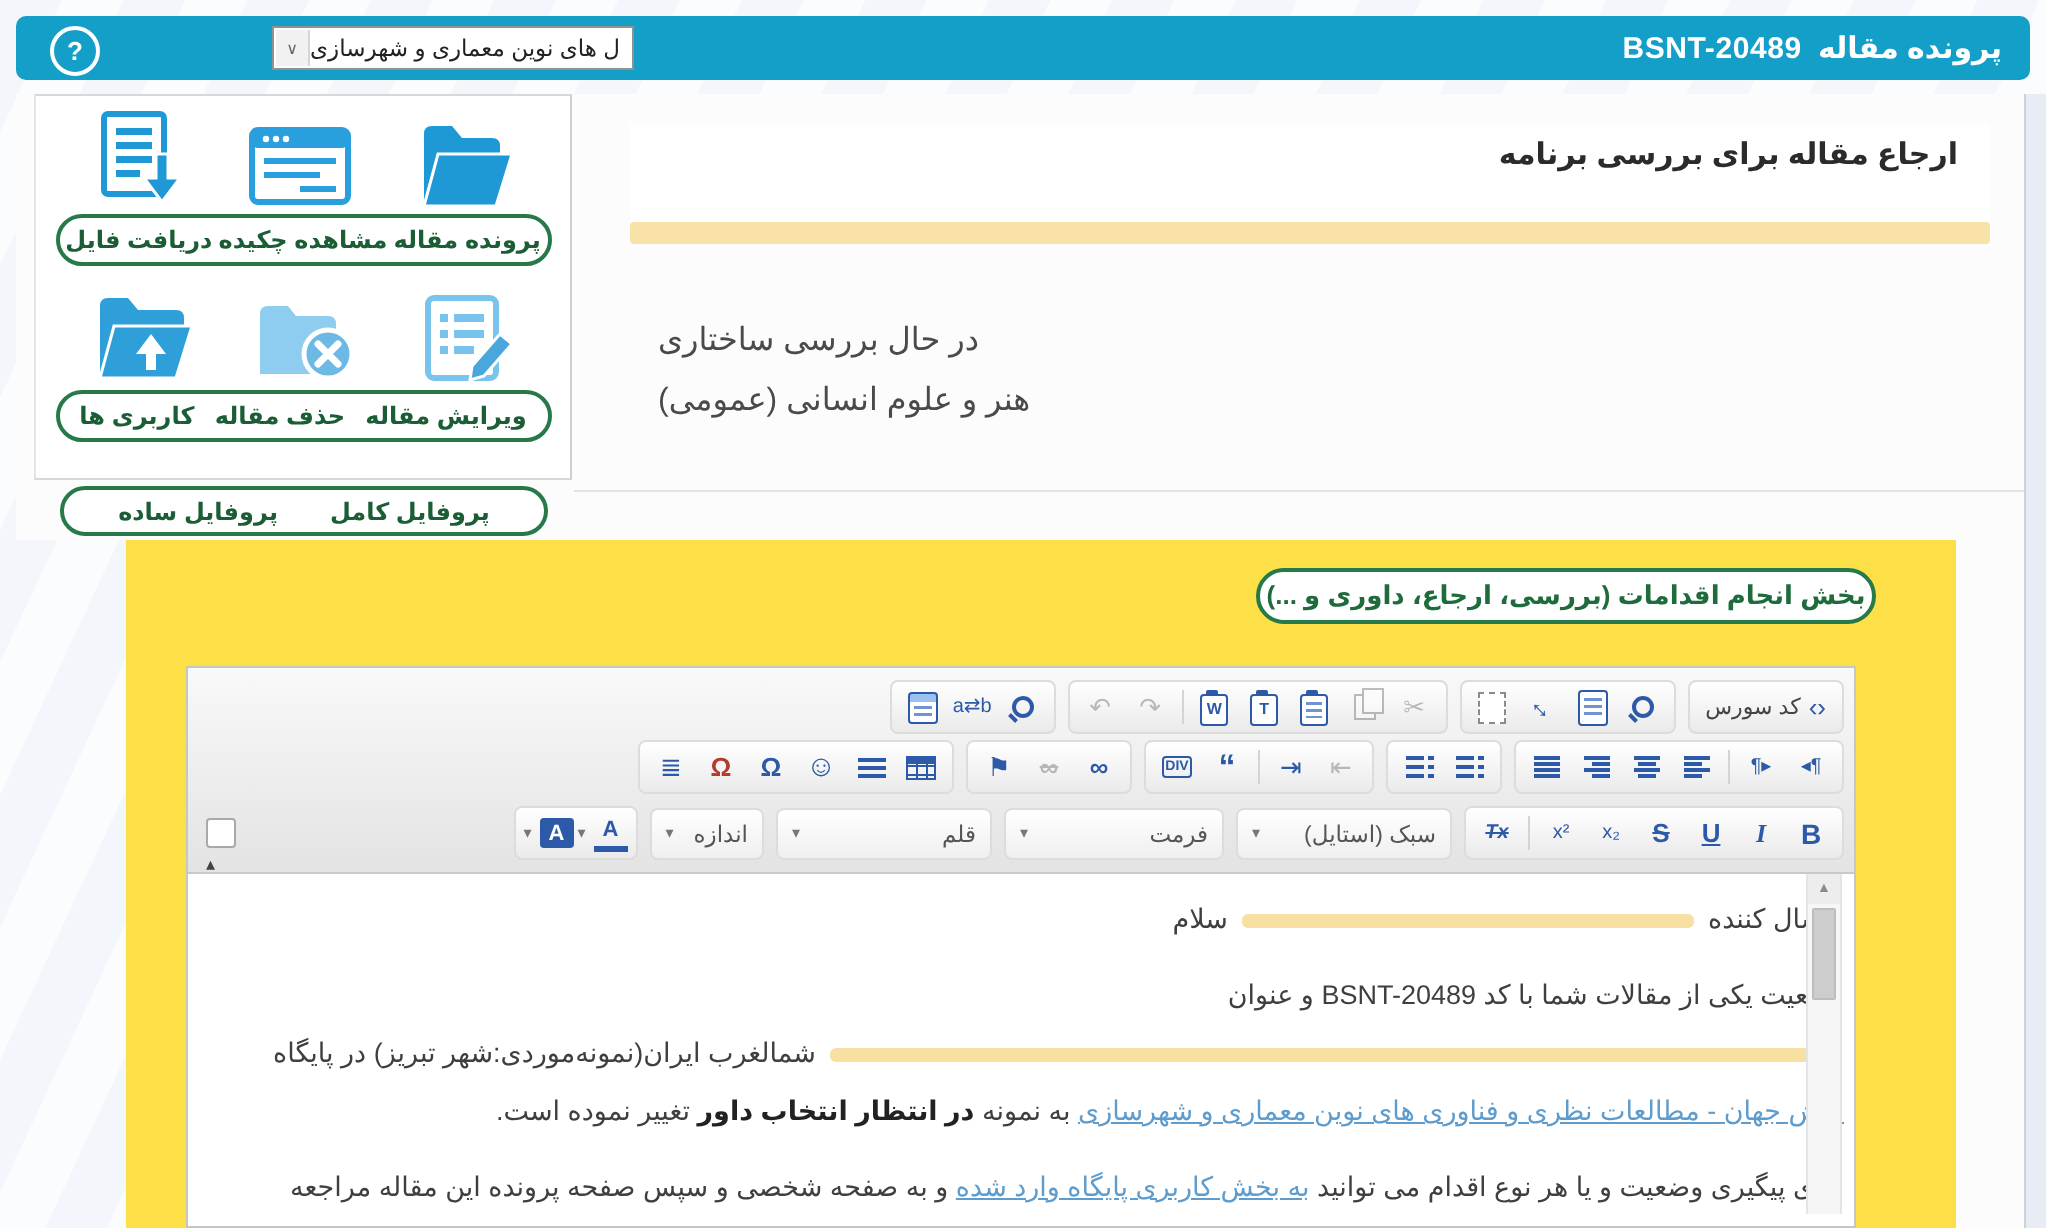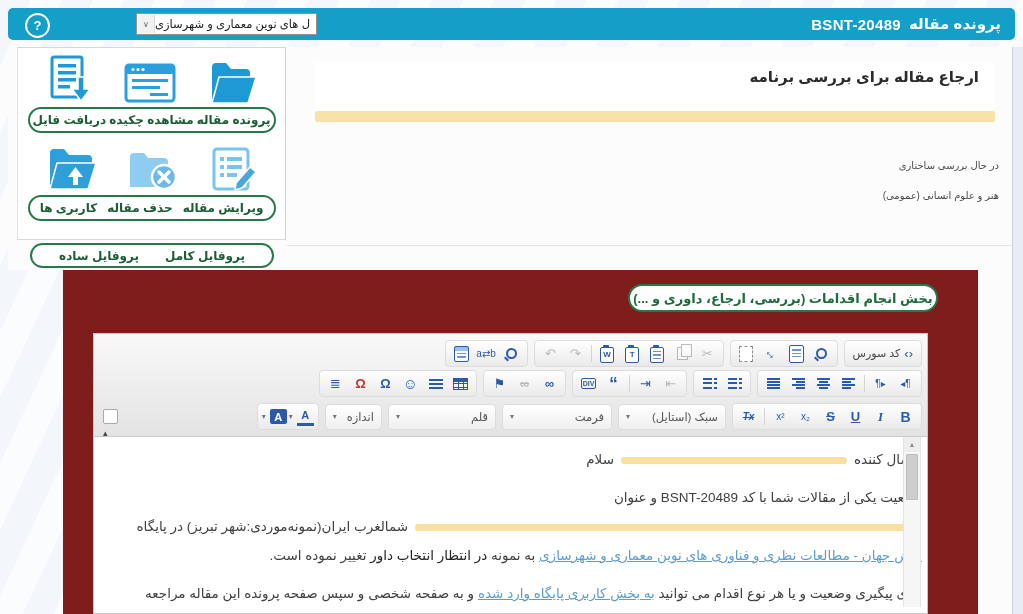--- a/index.html
+++ b/index.html
@@ -31,24 +31,24 @@
   .en-links{text-align:center;margin-top:9px;font-size:13.5px;direction:ltr}
   .en-links a{color:#2b40c4;text-decoration:none;cursor:pointer}
   .en-sep{color:#2b40c4;margin:0 4px}
   .profile-pill{left:30px;top:243px;width:240px;height:21px;border:2px solid #27794a;border-radius:13px;
     background:#fff;display:flex;align-items:center;justify-content:center;gap:26px}
   .profile-pill a{color:#1b5e36;font-size:12px;font-weight:bold;text-decoration:none;cursor:pointer}
   
   .title-box{left:315px;top:62px;width:680px;background:#fff}
   .article-title{font-size:15px;font-weight:bold;color:#2b2b2b;text-align:right;padding:6px 16px 0 0}
   .hl-bar{margin-top:25px;height:11px;background:#f9e2a8;border-radius:2px}
-  .status-line{left:305px;width:680px;text-align:right;padding-left:0;font-size:10px;color:#4a4a4a}
+  .status-line{left:315px;width:680px;text-align:left;padding-left:0;font-size:16px;color:#4a4a4a}
   .hr-line{left:287px;top:245px;width:725px;height:1px;background:#e3e3e3}
   
-  .section{left:63px;top:270px;width:915px;height:344px;background:#7f1d1d}
+  .section{left:63px;top:270px;width:915px;height:344px;background:#fde047}
   .section-pill{position:absolute;right:40px;top:14px;width:306px;height:24px;border:2px solid #27794a;border-radius:14px;
     background:#fff;display:flex;align-items:center;justify-content:center;color:#1e6b3c;font-size:13px;font-weight:bold}
   
   .editor{position:absolute;left:30px;top:63px;width:835px;height:281px;background:#fff;border:1px solid #c6c6c6;box-sizing:border-box}
   .toolbar{background:linear-gradient(#f9f9f9,#e3e3e3);border-bottom:1px solid #c9c9c9;padding:3px 5px 6px;position:relative}
   .trow{display:flex;align-items:center;margin-top:3px}
   .tgroup{display:inline-flex;align-items:center;border:1px solid #dcdcdc;border-radius:4px;
     background:linear-gradient(#ffffff,#eaeaea);height:25px;padding:0 3px;margin-left:6px}
   .tbtn{min-width:23px;height:22px;display:flex;align-items:center;justify-content:center;color:#2d5aa8;cursor:pointer;padding:0 1px}
   .tbtn i{font-style:normal;font-size:13px;line-height:1}
@@ -106,21 +106,21 @@
     repeating-linear-gradient(to right,transparent 0 4px,#2d5aa8 4px 5px),
     repeating-linear-gradient(to bottom,transparent 0 3.5px,#2d5aa8 3.5px 4.5px)}
   .i-div{font-size:7px!important;font-weight:bold;border:1px solid #2d5aa8;border-radius:2px;padding:1px 1px;color:#2d5aa8}
   
   .content{position:relative;height:170px;background:#fff;overflow:hidden}
   .ctext{padding:8px 5px 0 16px;margin-left:16px;font-size:13.5px;line-height:29px;color:#3f3f3f;text-align:right}
   .ctext p{margin:0 0 9px}
   .redact{display:inline-block;height:7px;border-radius:3px;background:#f8dfa2;vertical-align:middle;margin:0 7px}
   .w1{width:226px}.w2{width:500px}
   .clink{color:#5e9ccd;text-decoration:underline;cursor:pointer}
-  .cbold{font-weight:normal;color:#222}
+  .cbold{font-weight:bold;color:#222}
   .sb{position:absolute;top:0;bottom:0;right:6px;width:16px;background:#f6f6f6;border-right:1px solid #e4e4e4;border-left:1px solid #e4e4e4}
   .sb-btn{height:15px;display:flex;align-items:center;justify-content:center;font-size:7px;color:#8b8b8b;background:#ededed;cursor:pointer}
   .sb-thumb{margin:2px 2px;height:44px;background:#cdcdcd;border:1px solid #bdbdbd;border-radius:1px;cursor:pointer}
   
   .aicon{cursor:pointer}
 </style>
 </head>
 <body>
 
 <div class="abs topbar">

